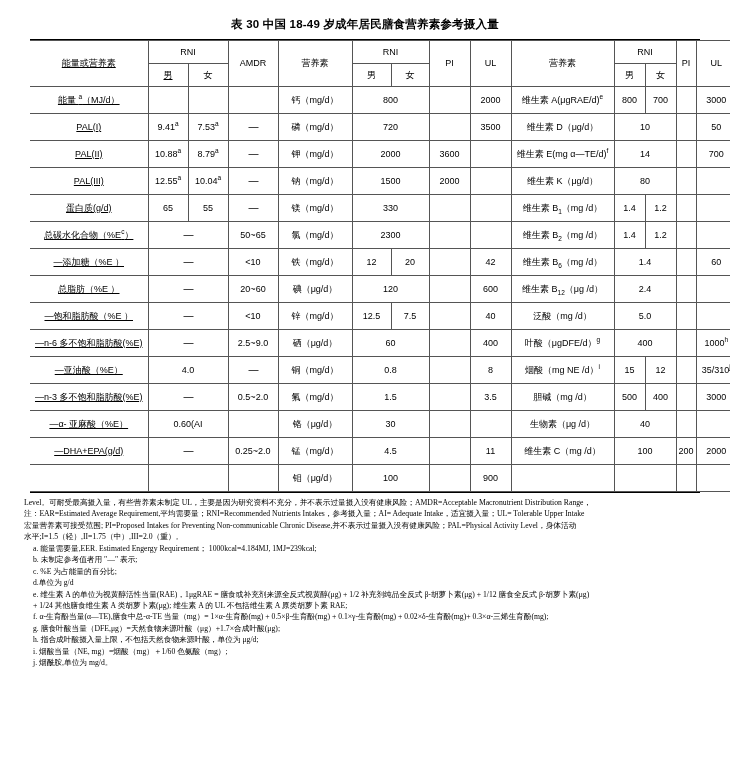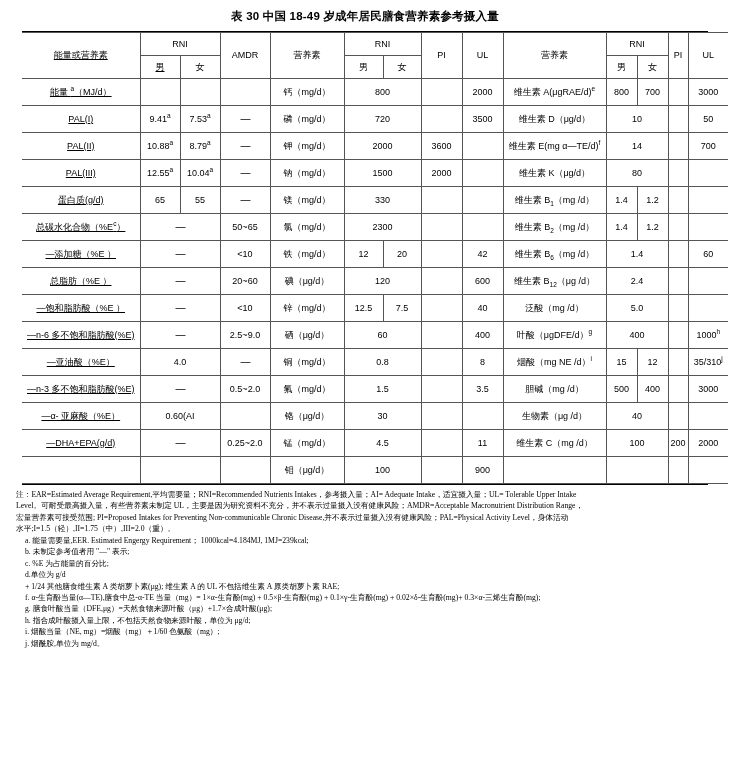--- a/index.html
+++ b/index.html
@@ -13,21 +13,21 @@
     height: 770px;
     font-family: "Liberation Sans", "DejaVu Sans", sans-serif;
     color: #000000;
     overflow: hidden;
   }
   #page {
     width: 730px;
     height: 770px;
     position: relative;
     box-sizing: border-box;
-    padding: 0;
+    padding: 8px;
     border-radius: 12px;
   }
 
   
   .title {
     text-align: center;
     font-size: 11.5px;
     font-weight: bold;
     letter-spacing: 0.2px;
     padding: 9px 0 7px 0;
@@ -350,28 +350,29 @@
             <td class="nm"></td>
             <td class="val" colspan="2"></td>
             <td class="val"></td>
             <td class="val"></td>
           </tr>
         </tbody>
     </table>
   </div>
 
   <div class="notes">
+    <p>Level。可耐受最高摄入量，有些营养素未制定 UL，主要是因为研究资料不充分，并不表示过量摄入没有健康风险；AMDR=Acceptable Macronutrient Distribution Range，</p>
     <p>注：EAR=Estimated Average Requirement,平均需要量；RNI=Recommended Nutrients Intakes，参考摄入量；AI= Adequate Intake，适宜摄入量；UL= Tolerable Upper Intake</p>
-    <p>Level。可耐受最高摄入量，有些营养素未制定 UL，主要是因为研究资料不充分，并不表示过量摄入没有健康风险；AMDR=Acceptable Macronutrient Distribution Range，</p>
     <p>宏量营养素可接受范围; PI=Proposed Intakes for Preventing Non-communicable Chronic Disease,并不表示过量摄入没有健康风险；PAL=Physical Activity Level，身体活动</p>
     <p>水平;I=1.5（轻）,II=1.75（中）,III=2.0（重）。</p>
     <p class="ind">a. 能量需要量,EER. Estimated Engergy Requirement； 1000kcal=4.184MJ, 1MJ=239kcal;</p>
     <p class="ind">b. 未制定参考值者用 "—" 表示;</p>
     <p class="ind">c. %E 为占能量的百分比;</p>
     <p class="ind">d.单位为 g/d</p>
+    <p class="ind">e. 维生素 A 的单位为视黄醇活性当量(RAE)，1μgRAE = 膳食或补充剂来源全反式视黄醇(μg) + 1/2 补充剂纯品全反式 β-胡萝卜素(μg) + 1/12 膳食全反式 β-胡萝卜素(μg)</p>
     <p class="ind">+ 1/24 其他膳食维生素 A 类胡萝卜素(μg);       维生素 A 的 UL 不包括维生素 A 原类胡萝卜素 RAE;</p>
     <p class="ind">f. α-生育酚当量(α—TE),膳食中总-α-TE 当量（mg）= 1×α-生育酚(mg) + 0.5×β-生育酚(mg) + 0.1×γ-生育酚(mg) + 0.02×δ-生育酚(mg)+ 0.3×α-三烯生育酚(mg);</p>
     <p class="ind">g. 膳食叶酸当量（DFE,μg）=天然食物来源叶酸（μg）+1.7×合成叶酸(μg);</p>
     <p class="ind">h. 指合成叶酸摄入量上限，不包括天然食物来源叶酸，单位为 μg/d;</p>
     <p class="ind">i. 烟酸当量（NE, mg）=烟酸（mg）＋1/60 色氨酸（mg）;</p>
     <p class="ind">j. 烟酰胺,单位为 mg/d。</p>
   </div>
 
 </div>
 

